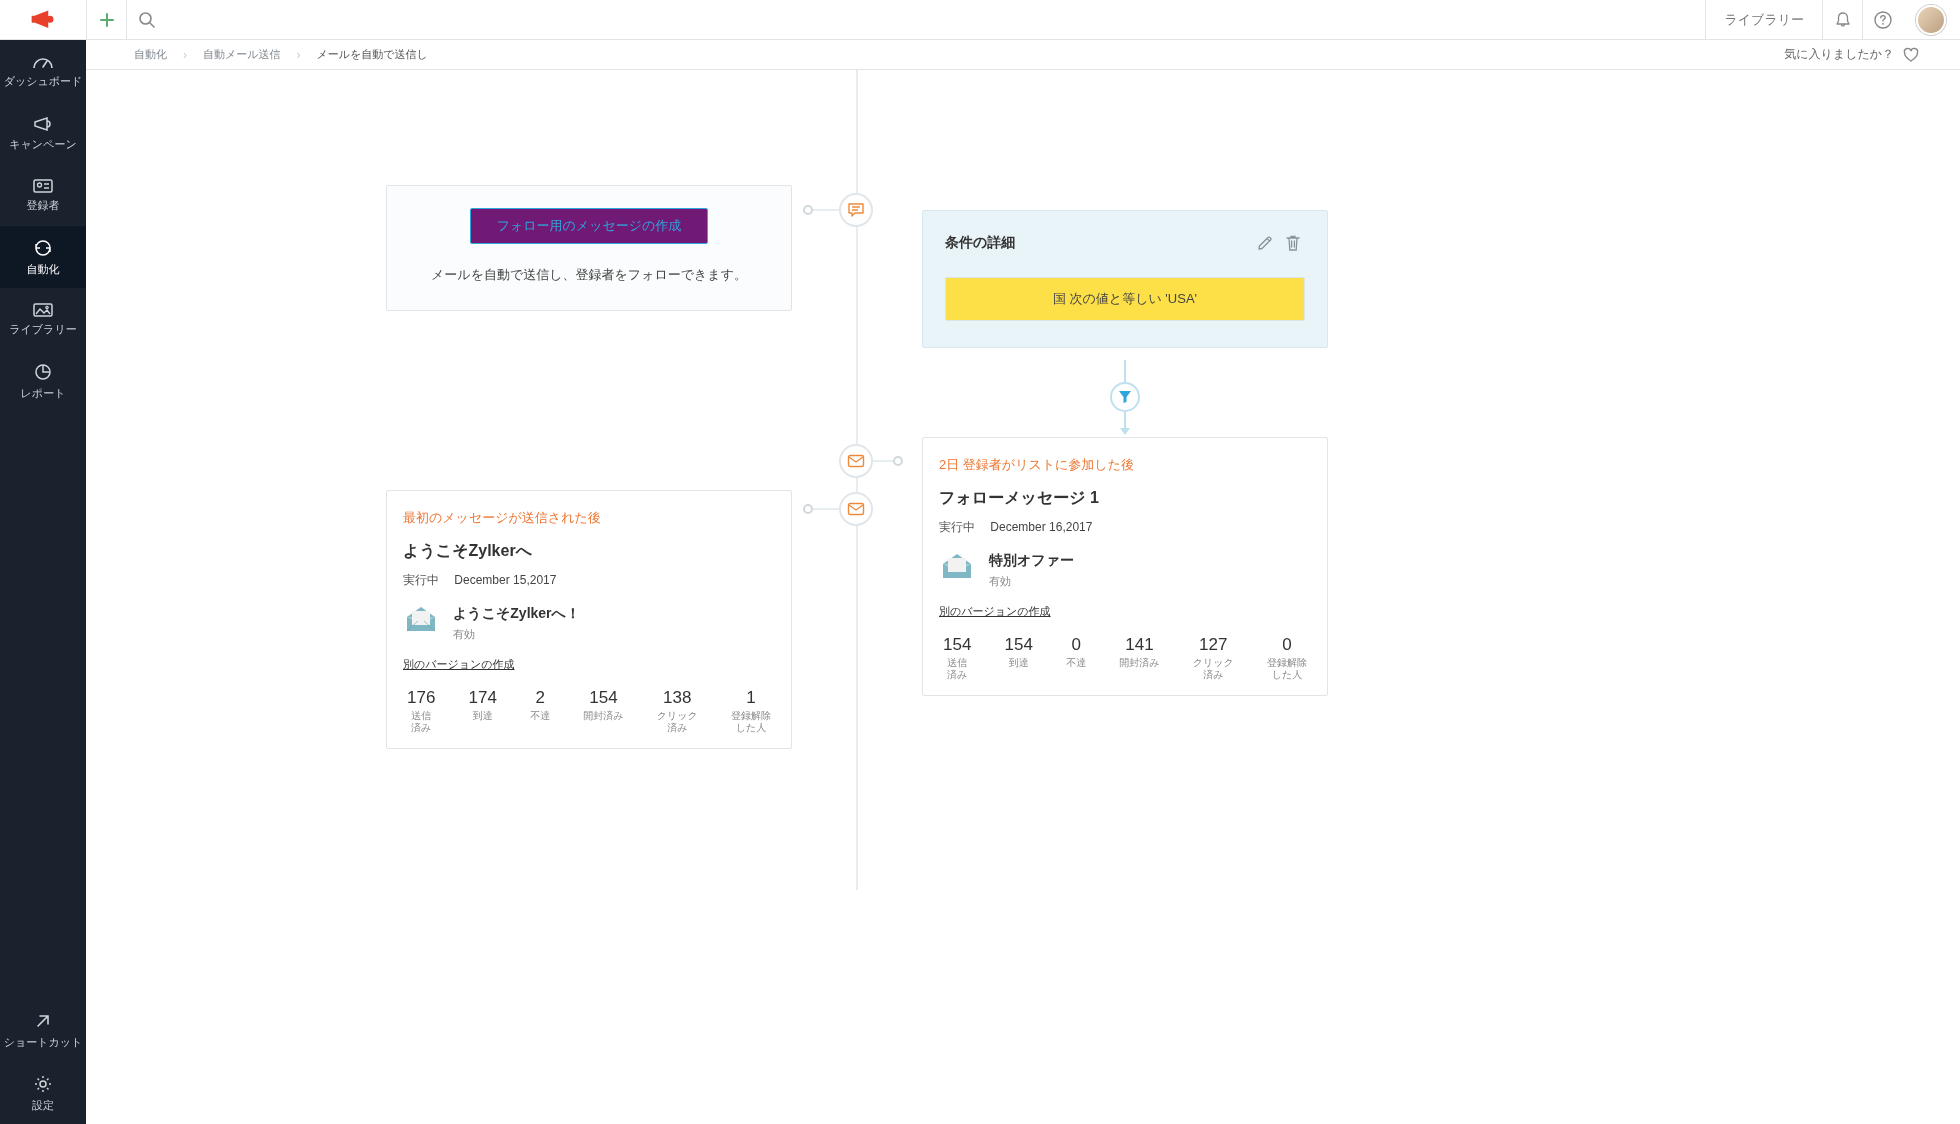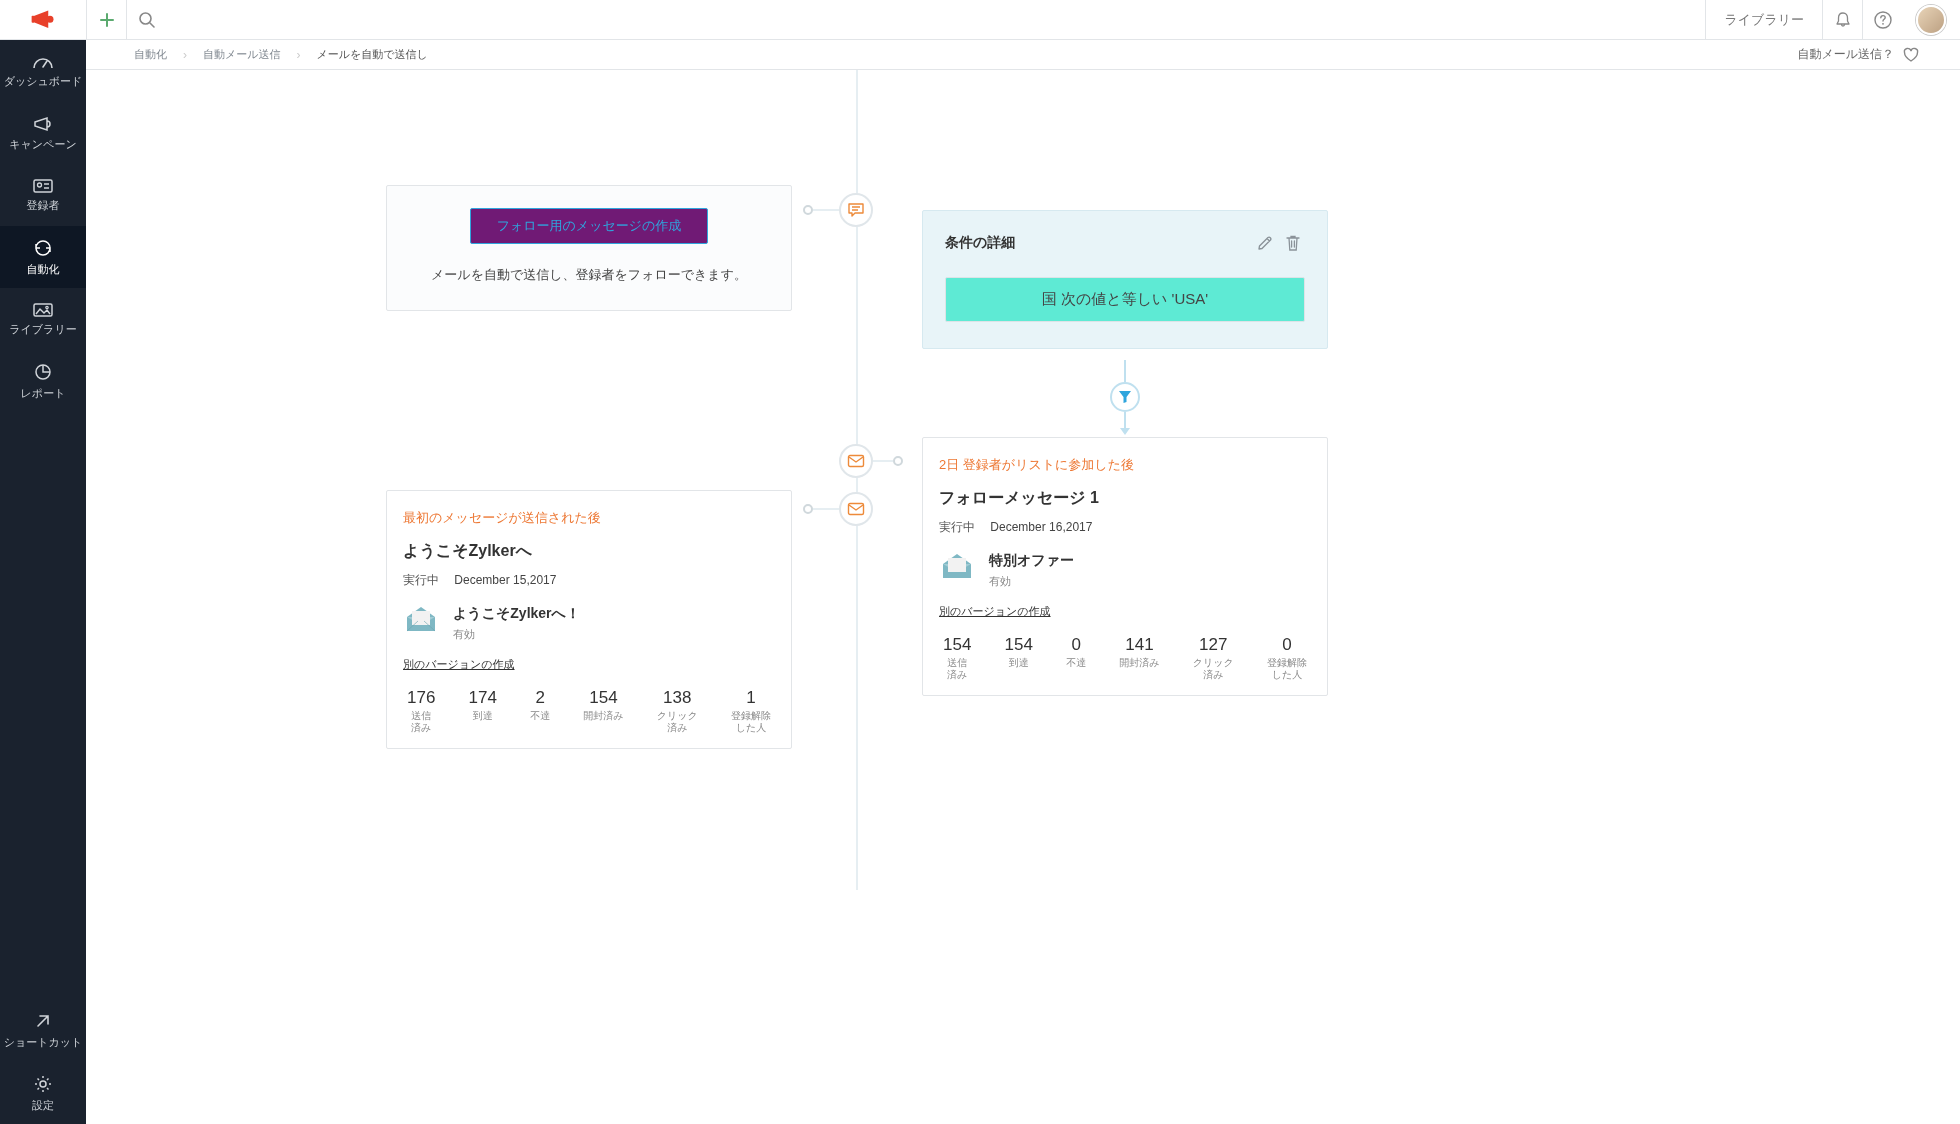--- a/index.html
+++ b/index.html
@@ -60,21 +60,21 @@
   .mail-state{font-size:11px;color:#888;margin-top:4px}
   .version-link{font-size:11px;color:#333;text-decoration:underline;cursor:pointer;display:inline-block;margin-bottom:16px}
   .stats{display:flex;justify-content:space-between;text-align:center;padding:0 4px}
   .stat-num{font-size:17px;font-weight:400}
   .stat-lbl{font-size:10px;color:#888;line-height:1.2;margin-top:2px;white-space:pre-line}
   
   .condcard{top:140px;left:836px;width:406px;background:var(--card-blue);border:1px solid #d6e9f0;padding:20px 22px 26px}
   .condhdr{display:flex;align-items:center;margin-bottom:22px}
   .condtitle{font-size:14px;font-weight:600;flex:1}
   .iconbtn{width:24px;height:24px;cursor:pointer;display:flex;align-items:center;justify-content:center;color:#8a9299}
-  .condrule{background:#5eead4;border:1px solid #dde3e7;border-radius:2px;padding:12px 16px;text-align:center;font-size:15px;color:#444}
+  .condrule{background:#fde047;border:1px solid #dde3e7;border-radius:2px;padding:12px 16px;text-align:center;font-size:13px;color:#444}
   
   .followmsgcard{top:367px;left:836px;width:406px;padding:18px 16px 14px}
   
   .conn{position:absolute;display:flex;align-items:center}
   .conn .ring{width:10px;height:10px;border-radius:50%;background:#fff;border:2px solid #d0d8dc}
   .conn .bigicon{width:34px;height:34px;border-radius:50%;background:#fff;border:2px solid #e0e6ea;display:flex;align-items:center;justify-content:center}
   .hline{height:2px;background:#e6eef2}
   .filtercircle{position:absolute;width:30px;height:30px;border-radius:50%;background:#fff;border:2px solid #bfe0ef;display:flex;align-items:center;justify-content:center}
   .vconn{position:absolute;width:2px;background:#bfe0ef}
   .varrow{position:absolute;width:0;height:0;border-left:5px solid transparent;border-right:5px solid transparent;border-top:7px solid #bfe0ef}
@@ -179,21 +179,21 @@
   </div>
 </div>
 
 <div class="breadbar">
   <span class="crumb">自動化</span>
   <span class="crumb-sep">›</span>
   <span class="crumb">自動メール送信</span>
   <span class="crumb-sep">›</span>
   <span class="crumb current">メールを自動で送信し</span>
   <div class="liked">
-    <span>自動メール送信？</span>
+    <span>気に入りましたか？</span>
     <svg width="18" height="18" viewBox="0 0 18 18">
         <path d="M9 15 C9 15 2.5 11 2.5 6.5 A3.3 3.3 0 0 1 9 5 A3.3 3.3 0 0 1 15.5 6.5 C15.5 11 9 15 9 15 Z" stroke="#888" stroke-width="1.4" fill="none"></path>
       </svg>
   </div>
 </div>
 
 <div class="main">
   <div class="canvas">
     <div class="centerline"></div>
 

